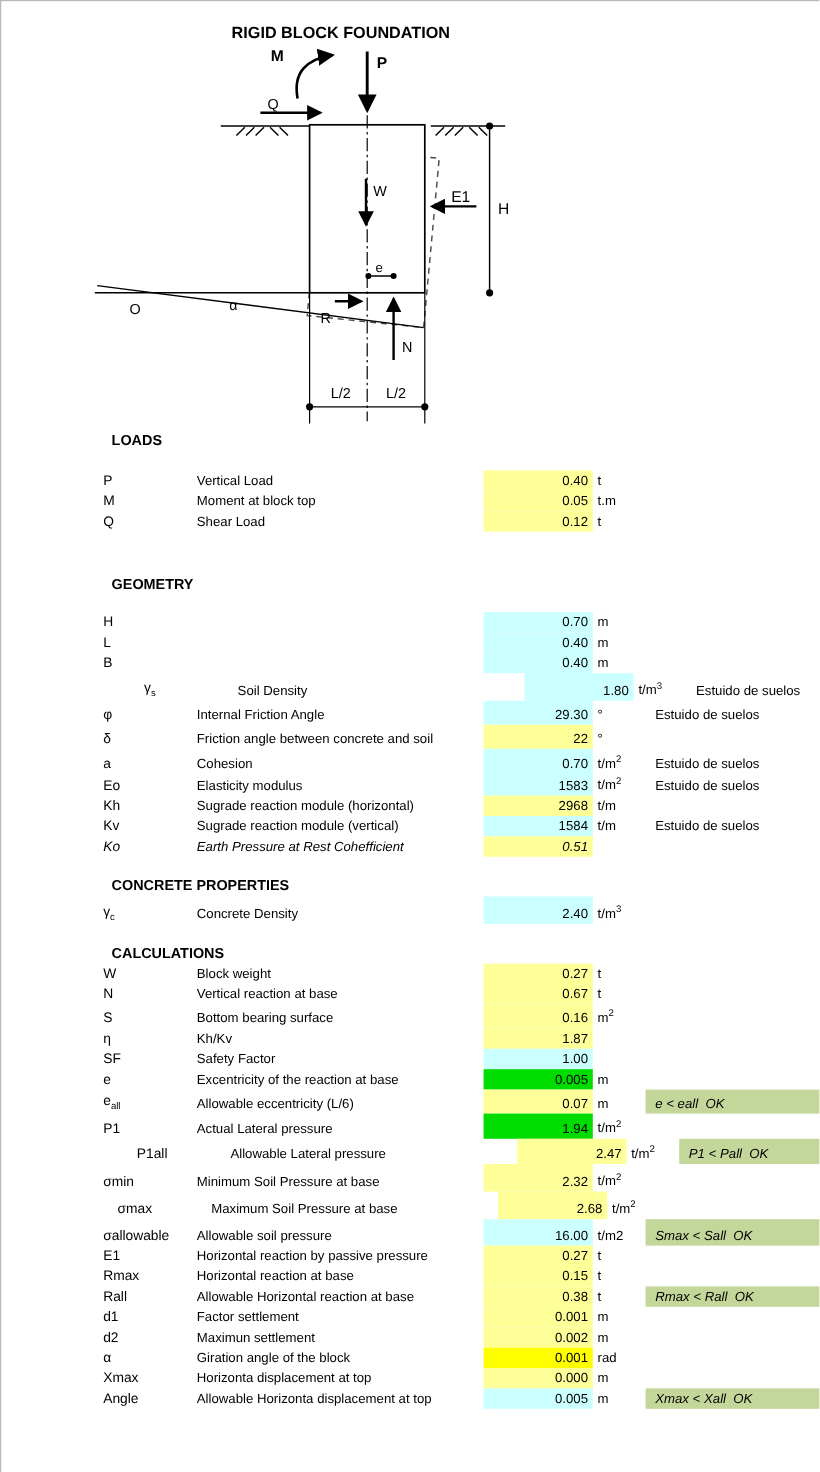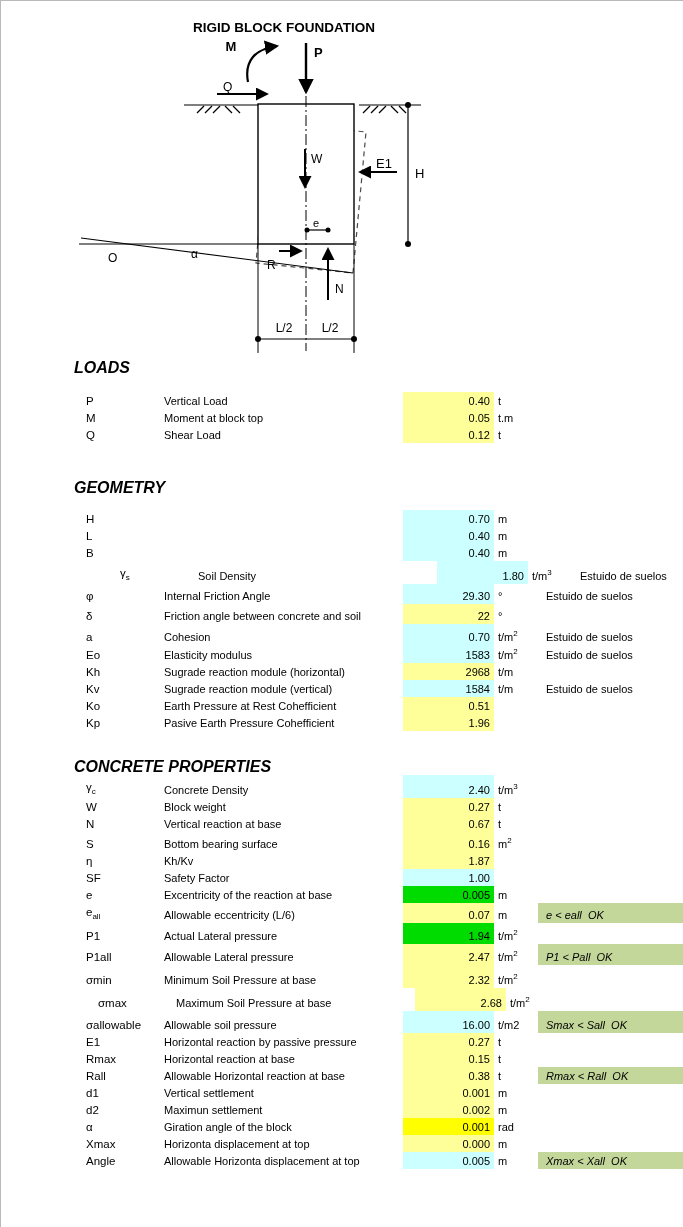--- a/index.html
+++ b/index.html
@@ -9,27 +9,27 @@
     font-family:"Liberation Sans","DejaVu Sans",sans-serif;color:#000;
   }
   svg text{font-family:"Liberation Sans","DejaVu Sans",sans-serif;fill:#000;}
   .dt-title{font-size:13.5px;font-weight:bold;}
   .dt-big{font-size:13px;font-weight:bold;}
   .dt-med{font-size:13px;}
   .dt-sm{font-size:12px;}
   .dt-xs{font-size:11px;}
 
   #sections{position:absolute;top:355px;left:0;right:0;}
-  .sec-title{font-size:16px;font-weight:bold;padding-left:73px;height:17px;line-height:17px;font-style:italic;}
+  .sec-title{font-size:12px;font-weight:bold;padding-left:92px;height:17px;line-height:17px;}
   .sec0 .sec-title{margin-top:3px;}
   .sec0 .rows{margin-top:16px;}
   .sec1 .sec-title{margin-top:36px;}
   .sec1 .rows{margin-top:14px;}
   .sec2 .sec-title{margin-top:21px;}
-  .sec3 .sec-title{margin-top:27px;}
+  .sec3 .sec-title{margin-top:16px;}
   .sec4 .sec-title{margin-top:16px;}
 
   .row{position:relative;font-size:11px;}
   .sym{position:absolute;left:85px;bottom:2px;font-size:11.5px;white-space:nowrap;}
   .sym sub{font-size:8px;}
   .desc{position:absolute;left:163px;bottom:2px;white-space:nowrap;}
   .val{position:absolute;left:402px;width:91px;top:0;bottom:0;box-sizing:border-box;
        display:flex;align-items:flex-end;justify-content:flex-end;
        padding:0 4px 2px 0;}
   .unit{position:absolute;left:497px;bottom:2px;white-space:nowrap;}
@@ -214,44 +214,40 @@
             <span class="val bg-y">2968</span>
             <span class="unit"><span>t/m</span></span>
           </div>
           <div class="row" style="height: 17px;">
             <span class="sym"><span>Kv</span></span>
             <span class="desc">Sugrade reaction module (vertical)</span>
             <span class="val bg-c">1584</span>
             <span class="unit"><span>t/m</span></span>
             <span class="note">Estuido de suelos</span>
           </div>
-          <div class="row" style="height: 17px;">
+          <div class="row" style="height: 17px; font-style: italic;">
             <span class="sym"><span>Ko</span></span>
             <span class="desc">Earth Pressure at Rest Cohefficient</span>
             <span class="val bg-y">0.51</span>
-          </div>
-          <div class="row" style="height: 17px;">
-            <span class="sym"><span>Kp</span></span>
-            <span class="desc">Pasive Earth Pressure Cohefficient</span>
-            <span class="val bg-y">1.96</span>
           </div>
         </div>
     </div>
     <div class="section sec3">
       <div class="sec-title">CONCRETE PROPERTIES</div>
       <div class="rows">
           <div class="row" style="height: 23px;">
             <span class="sym"><span>γ</span><sub>c</sub></span>
             <span class="desc">Concrete Density</span>
             <span class="val bg-c">2.40</span>
             <span class="unit"><span>t/m</span><sup>3</sup></span>
           </div>
         </div>
     </div>
     <div class="section sec4">
+      <div class="sec-title">CALCULATIONS</div>
       <div class="rows">
           <div class="row" style="height: 17px;">
             <span class="sym"><span>W</span></span>
             <span class="desc">Block weight</span>
             <span class="val bg-y">0.27</span>
             <span class="unit"><span>t</span></span>
           </div>
           <div class="row" style="height: 17px;">
             <span class="sym"><span>N</span></span>
             <span class="desc">Vertical reaction at base</span>
@@ -286,21 +282,21 @@
             <span class="val bg-y">0.07</span>
             <span class="unit"><span>m</span></span>
             <span class="note ok">e &lt; eall  OK</span>
           </div>
           <div class="row" style="height: 21px;">
             <span class="sym"><span>P1</span></span>
             <span class="desc">Actual Lateral pressure</span>
             <span class="val bg-g">1.94</span>
             <span class="unit"><span>t/m</span><sup>2</sup></span>
           </div>
-          <div class="row" style="height: 21px;">
+          <div class="row" style="height: 21px; margin-left: 28px;">
             <span class="sym"><span>P1all</span></span>
             <span class="desc">Allowable Lateral pressure</span>
             <span class="val bg-y">2.47</span>
             <span class="unit"><span>t/m</span><sup>2</sup></span>
             <span class="note ok">P1 &lt; Pall  OK</span>
           </div>
           <div class="row" style="height: 23px;">
             <span class="sym"><span>σmin</span></span>
             <span class="desc">Minimum Soil Pressure at base</span>
             <span class="val bg-y">2.32</span>
@@ -333,21 +329,21 @@
           </div>
           <div class="row" style="height: 17px;">
             <span class="sym"><span>Rall</span></span>
             <span class="desc">Allowable Horizontal reaction at base</span>
             <span class="val bg-y">0.38</span>
             <span class="unit"><span>t</span></span>
             <span class="note ok">Rmax &lt; Rall  OK</span>
           </div>
           <div class="row" style="height: 17px;">
             <span class="sym"><span>d1</span></span>
-            <span class="desc">Vertical settlement</span>
+            <span class="desc">Factor settlement</span>
             <span class="val bg-y">0.001</span>
             <span class="unit"><span>m</span></span>
           </div>
           <div class="row" style="height: 17px;">
             <span class="sym"><span>d2</span></span>
             <span class="desc">Maximun settlement</span>
             <span class="val bg-y">0.002</span>
             <span class="unit"><span>m</span></span>
           </div>
           <div class="row" style="height: 17px;">

